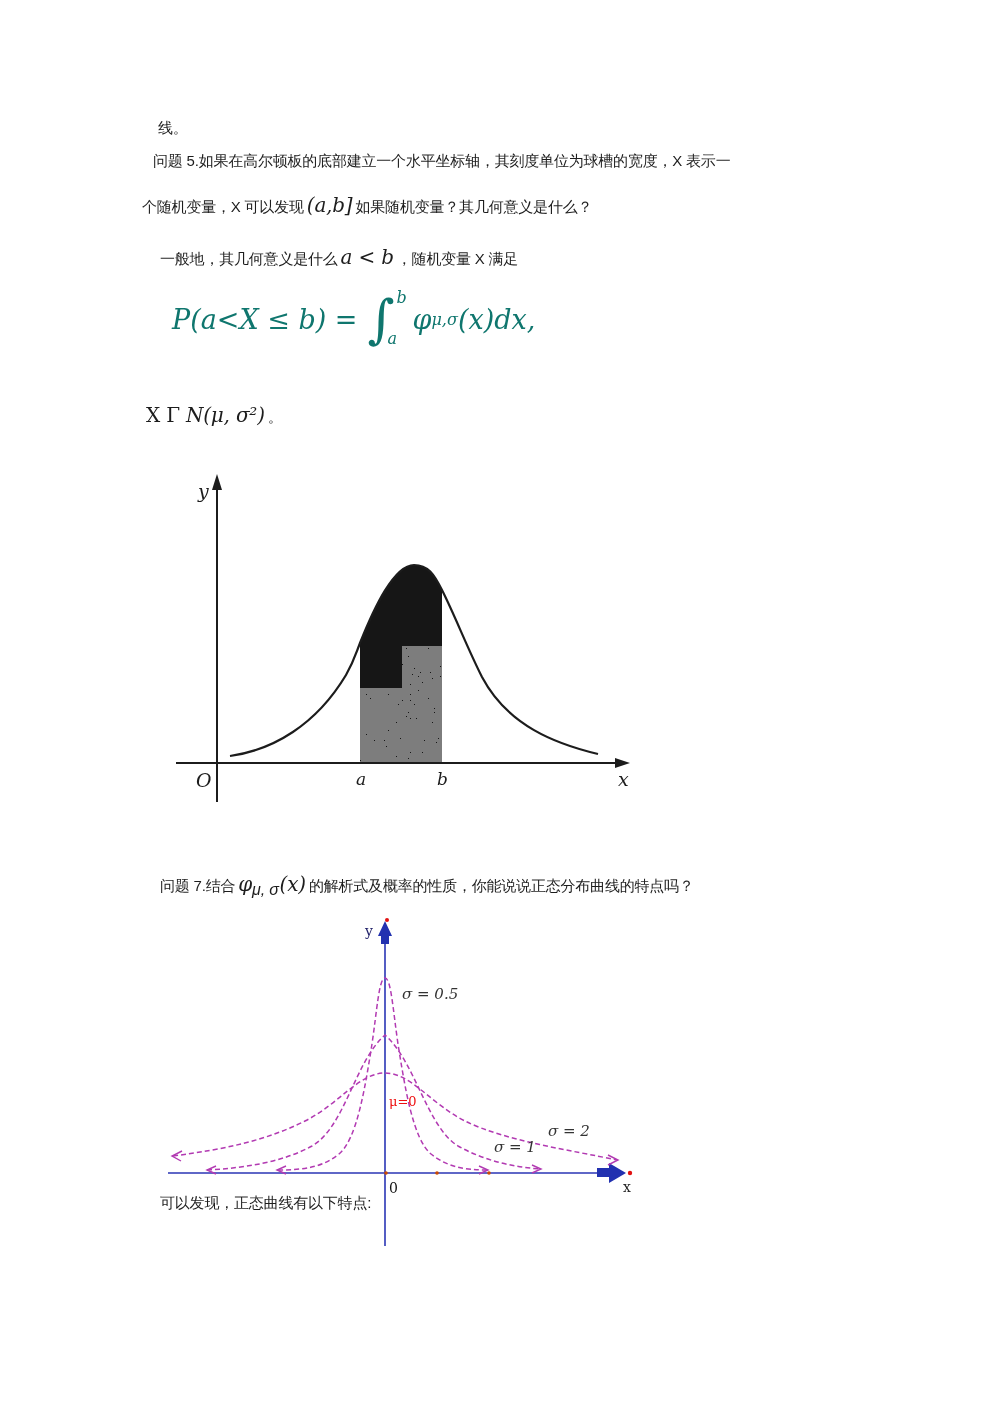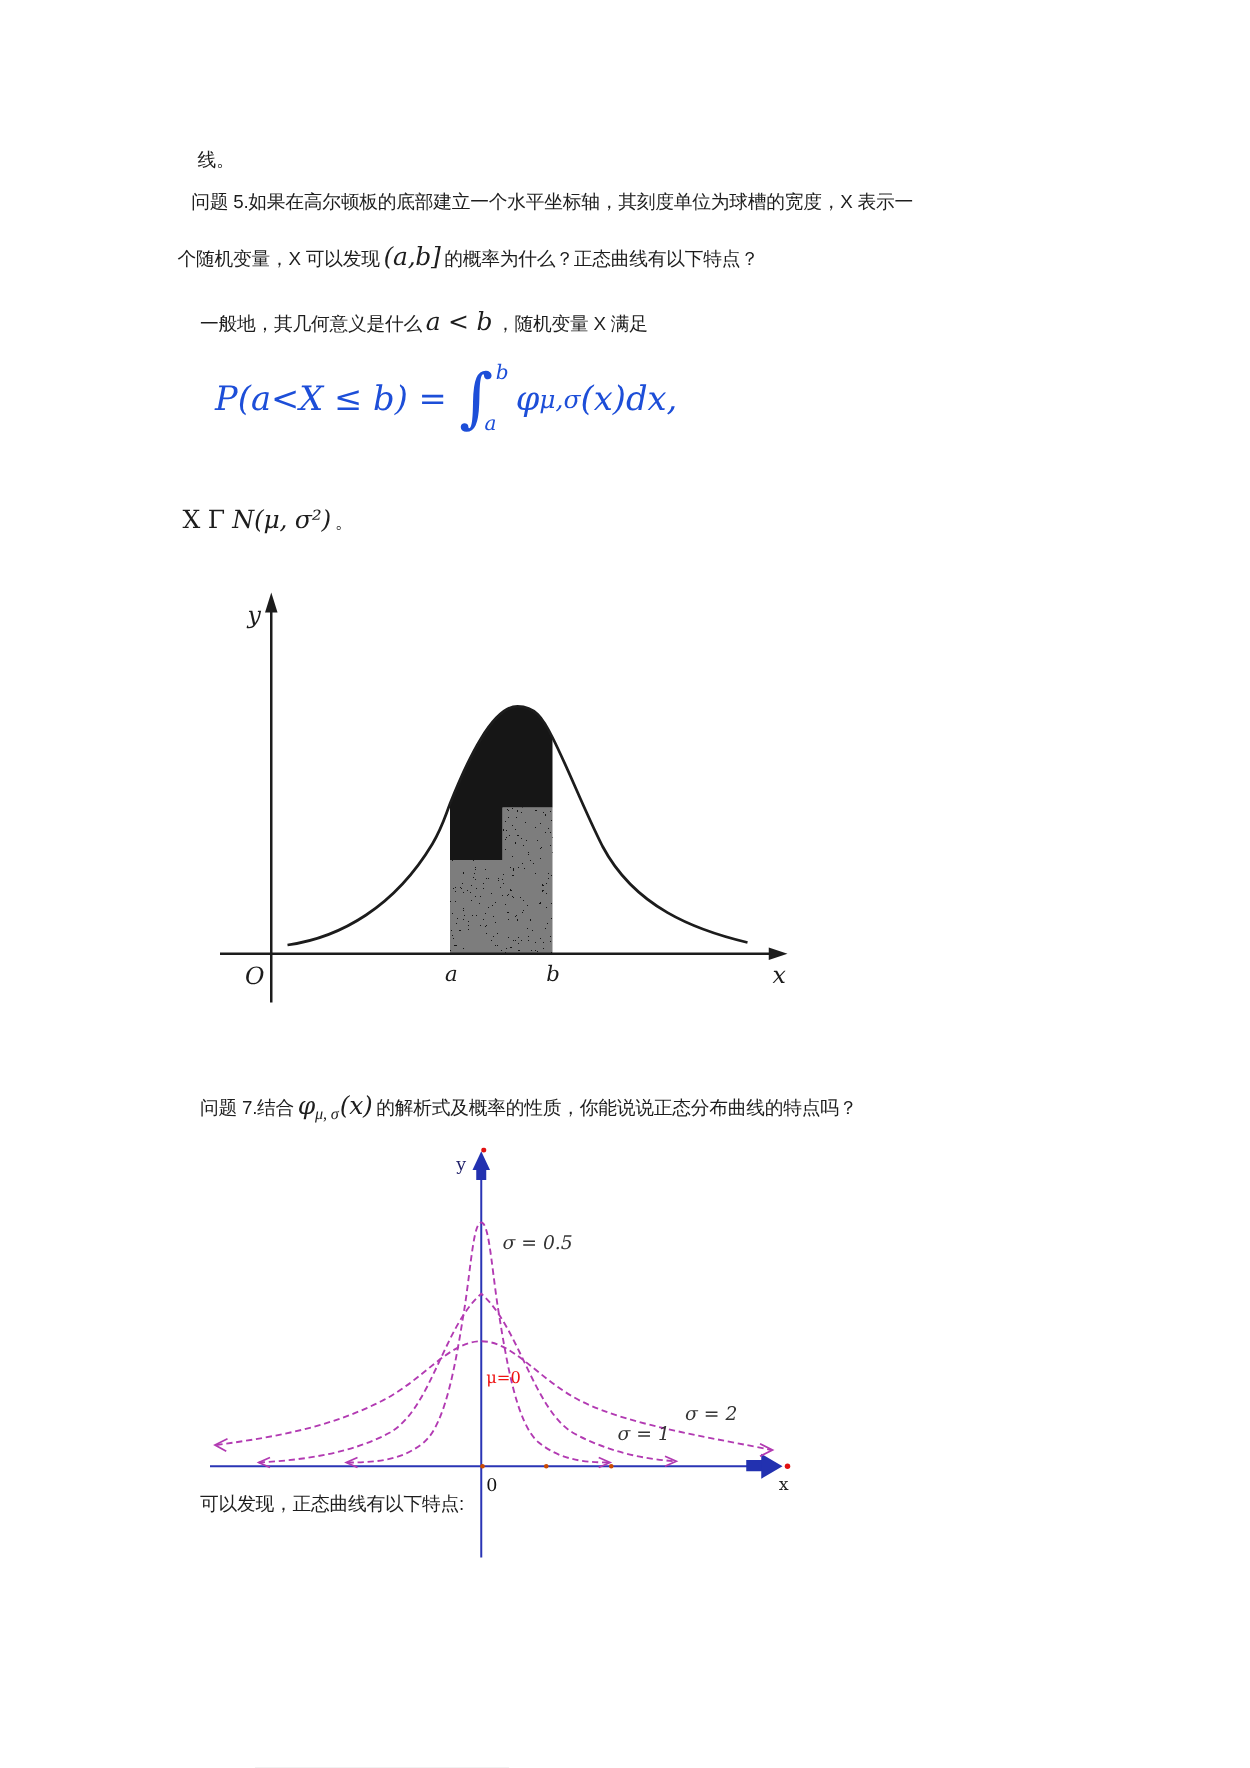--- a/index.html
+++ b/index.html
@@ -3,46 +3,46 @@
 <meta charset="utf-8">
 <style>
   html,body{margin:0;padding:0;background:#e8e8e8;}
   #page{
     position:relative;width:1000px;height:1414px;margin:0 auto;
     background:#ffffff;overflow:hidden;
     font-family:"Liberation Sans",sans-serif;color:#1d1d1d;
   }
   .tline{position:absolute;white-space:nowrap;font-size:15px;letter-spacing:-0.2px;color:#1d1d1d;}
   .mi{font-family:"DejaVu Serif",serif;font-style:italic;font-size:20px;padding:0 3px;}
-  sub.msub{font-family:Liberation Serif, serif;font-style:italic;font-size:13px;}
+  sub.msub{font-family:Liberation Sans, sans-serif;font-style:italic;font-size:16px;}
   
   .formula{
     position:absolute;left:172px;top:290px;height:58px;
     display:flex;align-items:center;
-    font-family:"DejaVu Serif",serif;font-style:italic;font-size:27px;color:#1d4ed8;
+    font-family:"DejaVu Serif",serif;font-style:italic;font-size:27px;color:#0f766e;
   }
   .f-int{font-style:normal;font-size:52px;line-height:50px;margin-left:10px;}
   .f-lims{position:relative;width:16px;height:54px;display:inline-block;}
   .f-lims .lim-b{position:absolute;top:-4px;left:2px;font-size:16px;}
   .f-lims .lim-a{position:absolute;bottom:-2px;left:-7px;font-size:16px;}
   .f-phi{margin-left:2px;}
-  .f-phisub{font-size:20px;vertical-align:-6px;}
+  .f-phisub{font-size:16px;vertical-align:-6px;}
   .fig{position:absolute;}
   svg text{font-family:"DejaVu Serif",serif;}
 </style>
 </head>
 <body>
 
 <div id="page">
 
   <div class="tline" style="left:158px;top:119px;">线。</div>
 
   <div class="tline" style="left:153px;top:152px;">问题 5.如果在高尔顿板的底部建立一个水平坐标轴，其刻度单位为球槽的宽度，X 表示一</div>
 
-  <div class="tline" style="left:142px;top:193px;"><span>个随机变量，X 可以发现</span><span class="mi">(a,b]</span><span>的概率为什么？正态曲线有以下特点？</span></div>
+  <div class="tline" style="left:142px;top:193px;"><span>个随机变量，X 可以发现</span><span class="mi">(a,b]</span><span>如果随机变量？其几何意义是什么？</span></div>
 
   <div class="tline" style="left:160px;top:245px;"><span>一般地，其几何意义是什么</span><span class="mi">a &lt; b</span><span>，随机变量 X 满足</span></div>
 
   <div class="formula">
     <span>P(a&lt;X ≤ b) =</span>
     <span class="f-int">∫</span>
     <span class="f-lims">
       <span class="lim-b">b</span>
       <span class="lim-a">a</span>
     </span>

